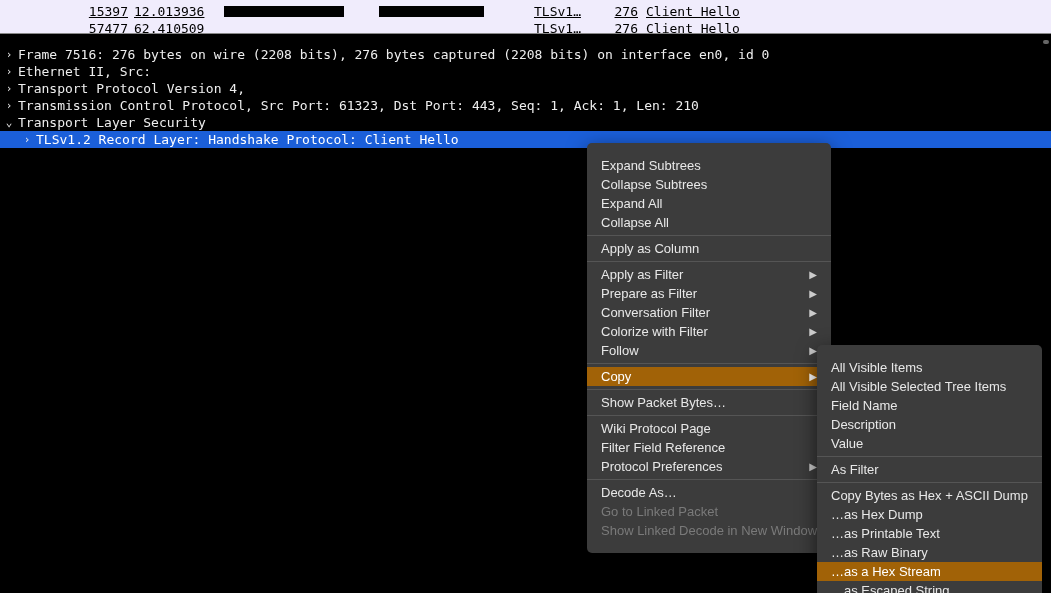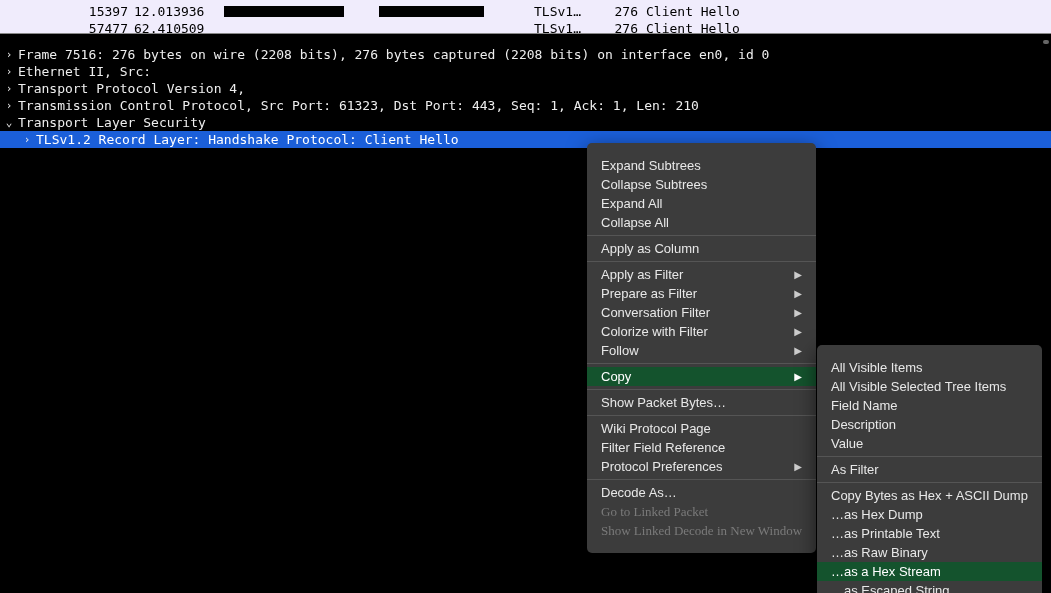--- a/index.html
+++ b/index.html
@@ -21,20 +21,21 @@
     height: 34px;
     overflow: hidden;
     border-bottom: 1px solid #888;
   }
   .packet-list-row {
     display: flex;
     padding-left: 76px;
     line-height: 17px;
     font-family: Menlo, Monaco, Consolas, monospace;
     white-space: pre;
+    text-decoration: underline;
   }
   .col-no { width: 52px; text-align: right; }
   .col-time { width: 90px; padding-left: 6px; }
   .col-src { width: 155px; padding-left: 6px; }
   .col-dst { width: 155px; padding-left: 6px; }
   .col-proto { width: 76px; padding-left: 6px; }
   .col-len { width: 34px; text-align: right; padding-left: 6px; }
   .col-info { padding-left: 8px; }
   .redact {
     display: inline-block;
@@ -80,22 +81,22 @@
     min-width: 228px;
   }
   .menu-item {
     display: flex;
     justify-content: space-between;
     align-items: center;
     padding: 1px 14px;
     line-height: 17px;
     cursor: default;
   }
-  .menu-item.highlight { background: #14532d; color: #fff; gap: 36px; }
-  .menu-item.disabled { color: #7a7a7a; font-family: Liberation Serif, serif; }
+  .menu-item.highlight { background: #a16207; color: #fff; gap: 36px; }
+  .menu-item.disabled { color: #7a7a7a; }
   .menu-sep { height: 1px; background: #555; margin: 3px 0; }
   .submenu-arrow {
     font-size: 10px;
     color: #ccc;
     margin-left: 20px;
   }
   .menu-item.highlight .submenu-arrow { color: #fff; }
   .scroll-thumb {
     position: absolute;
     right: 2px;

